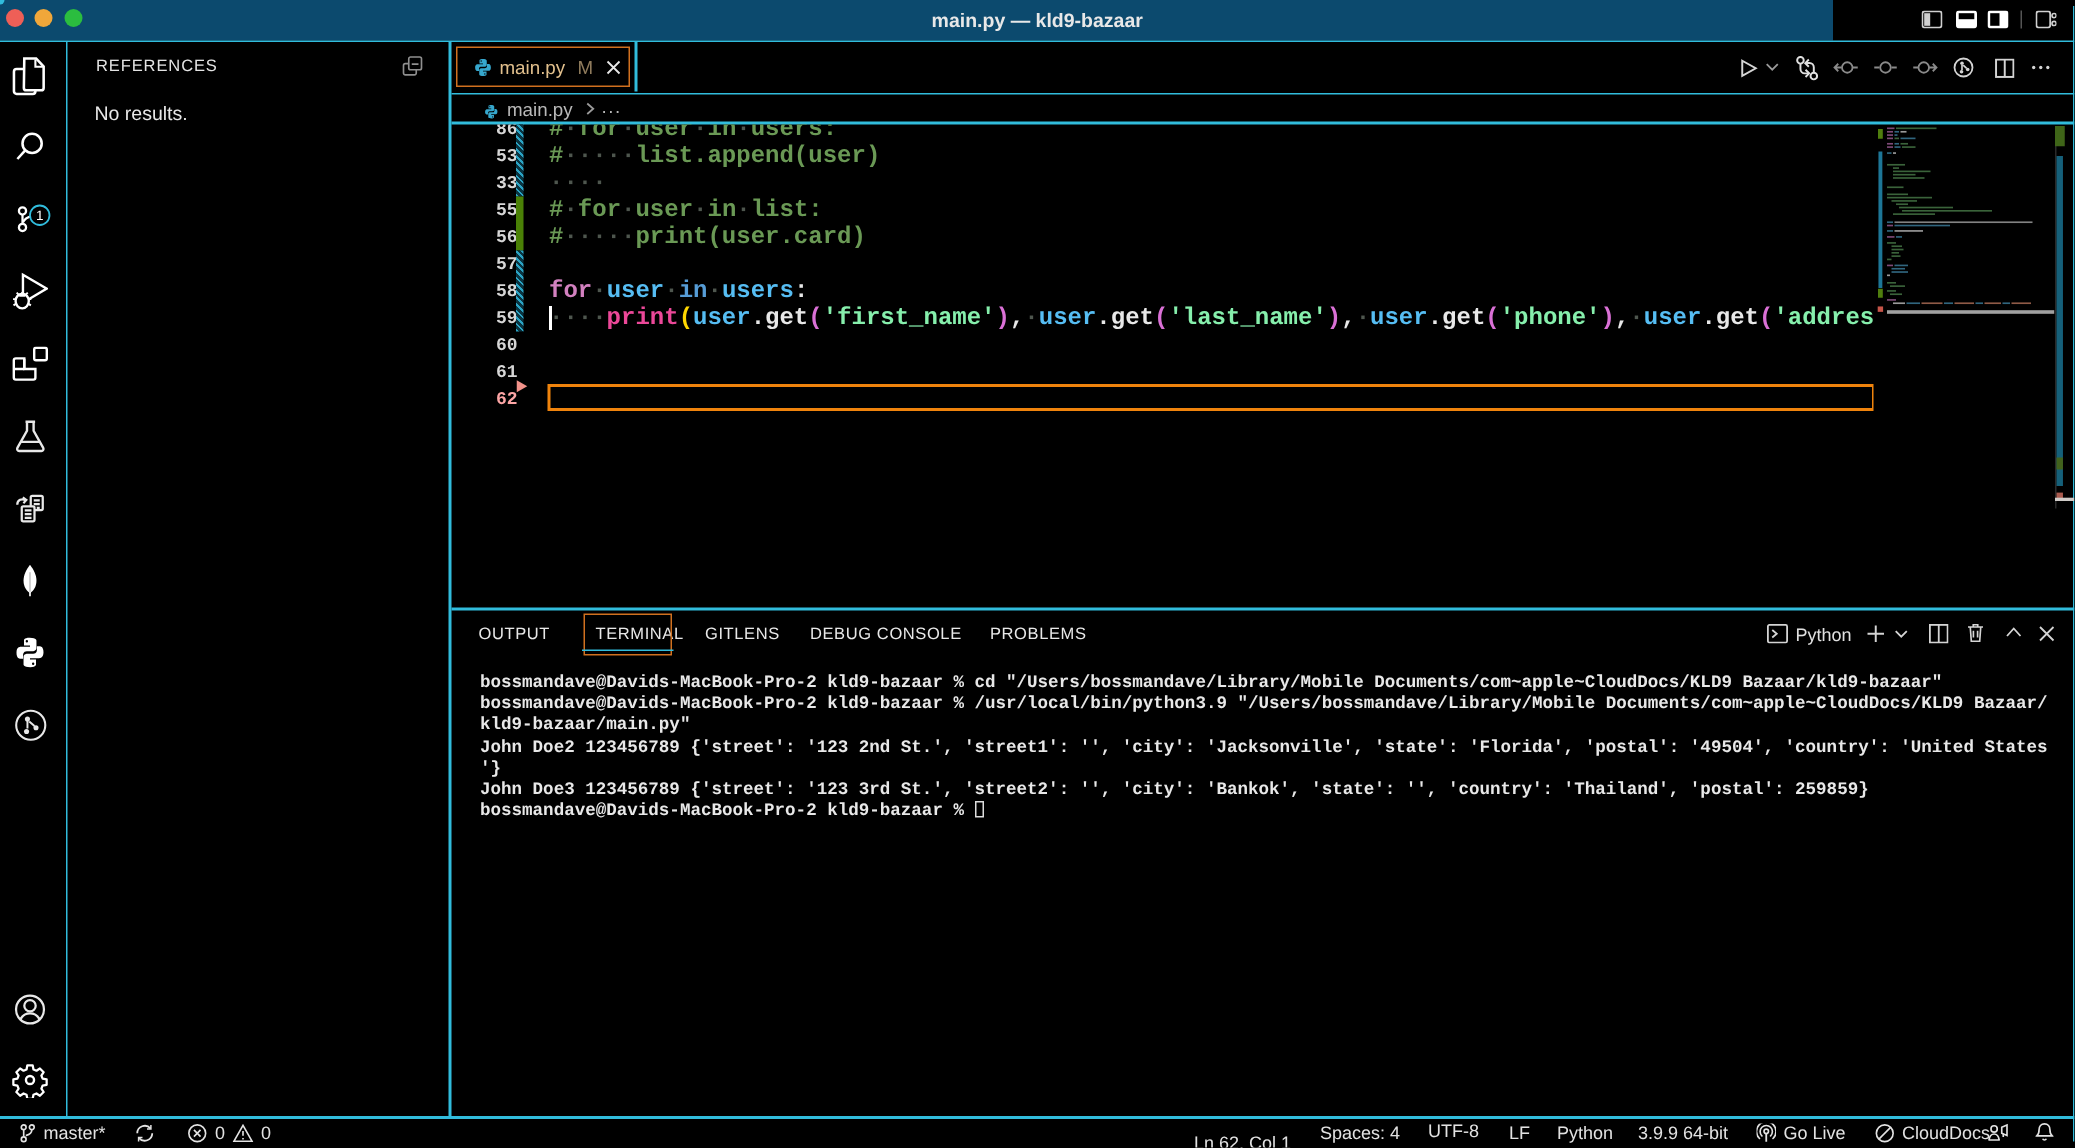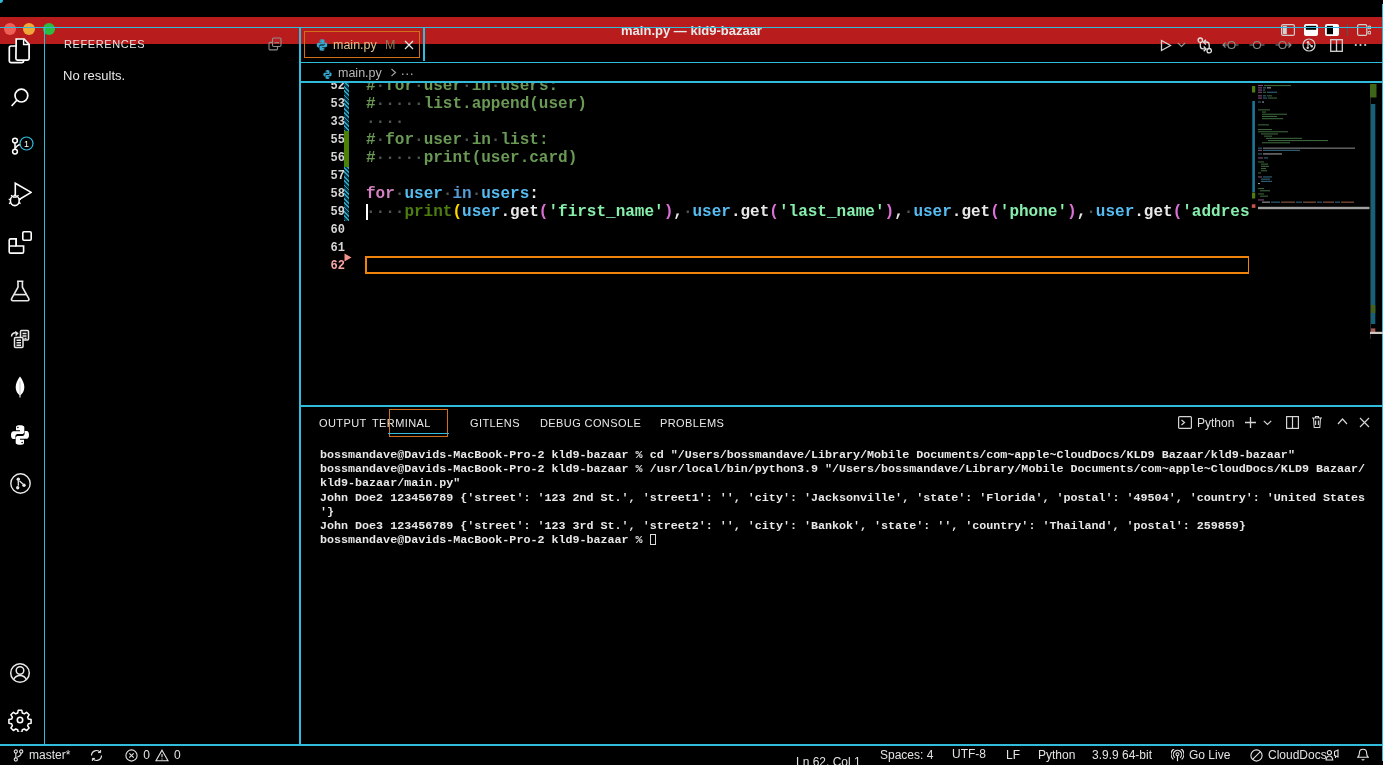--- a/index.html
+++ b/index.html
@@ -2,28 +2,28 @@
 <html><head><meta charset="utf-8"><style>
 *{margin:0;padding:0;box-sizing:border-box}
 html,body{width:1383px;height:765px;background:#000;overflow:hidden}
 body{position:relative;font-family:"Liberation Sans",sans-serif;color:#ddd}
 .a{position:absolute}
 svg{display:block}
 .mono{font-family:"Liberation Mono",monospace;white-space:pre}
 .cl{font-family:"Liberation Mono",monospace;white-space:pre;font-size:16px;line-height:18px;position:absolute;left:65px;font-weight:700}
 .num{font-family:"Liberation Mono",monospace;position:absolute;width:44px;text-align:right;font-size:12px;line-height:18px;color:#d6d6d6;font-weight:700}
 .g{color:#6a9955}.w{color:#4e564e}.pk{color:#d381c0}.bl{color:#56bdf3}.kb{color:#569cd6}
-.wh{color:#e8e8e8}.fn{color:#4d7c0f}.st{color:#86efac}.b1{color:#ffd700}.b2{color:#da70d6}
+.wh{color:#e8e8e8}.fn{color:#ec4899}.st{color:#86efac}.b1{color:#ffd700}.b2{color:#da70d6}
 .tl{font-size:11.7px;line-height:14.2px;color:#e8e8e8;font-weight:700}
 .ptab{position:absolute;top:0;height:100%;display:flex;align-items:center;font-size:11px;letter-spacing:.4px;color:#e8e8e8}
 .sbi{display:flex;align-items:center;gap:5px;font-size:12px;color:#e2e2e2}
 </style></head>
 <body>
 
-<div class="a" style="left:0;top:17px;width:1383px;height:27px;background:#b91c1c">
+<div class="a" style="left:0;top:0;width:1222px;height:27px;background:#0c4a6e">
   <div class="a" style="left:3.5px;top:6px;width:12px;height:12px;border-radius:50%;background:#ee5f57"></div>
   <div class="a" style="left:23px;top:6px;width:12px;height:12px;border-radius:50%;background:#f0a73a"></div>
   <div class="a" style="left:43px;top:6px;width:12px;height:12px;border-radius:50%;background:#2bbd3f"></div>
   <div class="a" style="left:0;top:0;width:1383px;height:27px;text-align:center;font-size:13px;line-height:27px;color:#e8e8e8;font-weight:700">main.py — kld9-bazaar</div>
 
   <svg class="a" style="left:1281px;top:7px" width="14" height="12" viewBox="0 0 14 12">
       <rect x=".6" y=".6" width="12.8" height="10.8" rx="1.5" fill="none" stroke="#d0d0d0" stroke-width="1.2"></rect>
       <rect x="1.8" y="1.8" width="4" height="8.4" fill="#d0d0d0"></rect>
     </svg>
   <svg class="a" style="left:1304px;top:7px" width="14" height="12" viewBox="0 0 14 12">
@@ -204,21 +204,21 @@
       <path fill="#36a7cd" d="M12.2 21.8c4.1 0 3.8-1.8 3.8-1.8v-3.3h-4v-.9h6.1s2.9.3 2.9-3.9c0-4.2-2.5-4-2.5-4h-1.9v2.5s.1 2.5-2.5 2.5h-4S7.7 12.9 7.7 15.2v4.6s-.3 2 4.5 2zm1.9-1.5a.8.8 0 1 1 0-1.6.8.8 0 0 1 0 1.6z"></path>
     </svg>
   <div class="a" style="left:338px;top:65.5px;font-size:12.5px;color:#b8b8b8">main.py</div>
   <svg class="a" style="left:390px;top:68px" width="7" height="9" viewBox="0 0 7 9" fill="none" stroke="#9a9a9a" stroke-width="1.2">
       <path d="M1.5 1l4 3.5-4 3.5"></path>
     </svg>
   <div class="a" style="left:401px;top:63.5px;font-size:12.5px;color:#b8b8b8;letter-spacing:1px">...</div>
 </div>
 
 <div id="editor" class="a" style="left:301px;top:82.5px;width:948px;height:322px;overflow:hidden">
-  <div class="num" style="top:-6px">52</div>
+  <div class="num" style="top:-6px">86</div>
     <div class="num" style="top:12px">53</div>
     <div class="num" style="top:30px">33</div>
     <div class="num" style="top:48px">55</div>
     <div class="num" style="top:66px">56</div>
     <div class="num" style="top:84px">57</div>
     <div class="num" style="top:102px">58</div>
     <div class="num" style="top:120px">59</div>
     <div class="num" style="top:138px">60</div>
     <div class="num" style="top:156px">61</div>
     <div class="num" style="top:174px;color:#fca5a5">62</div>
@@ -319,21 +319,21 @@
   <rect x="128" y="223" width="4.3" height="8" fill="#42621c"></rect>
   <rect x="128" y="246.4" width="4.3" height="3.6" fill="#a85a4e"></rect>
   <rect x="127" y="249.8" width="13" height="2.2" fill="#cfcbc8"></rect>
   </svg>
   </div>
 
 <div id="panel">
   <div class="a" style="left:300.5px;top:405px;width:1082.5px;height:1.5px;background:#31bcdc"></div>
   <div class="a" style="left:301px;top:406px;width:1286px;height:34px">
     <div class="ptab" style="left:18px">OUTPUT</div>
-    <div class="ptab" style="left:71px">TERMINAL</div>
+    <div class="ptab" style="left:96px">TERMINAL</div>
     <div class="ptab" style="left:169px">GITLENS</div>
     <div class="ptab" style="left:239px">DEBUG CONSOLE</div>
     <div class="ptab" style="left:359px">PROBLEMS</div>
     <div class="a" style="left:87.5px;top:2.5px;width:59px;height:28px;border:1.5px solid #d0701f"></div>
     <div class="a" style="left:86.5px;top:26.5px;width:61px;height:1.5px;background:#31bcdc"></div>
   </div>
 
   <svg class="a" style="left:1178px;top:416px" width="14" height="13" viewBox="0 0 14 13" fill="none" stroke="#d4d4d4" stroke-width="1.2">
       <rect x=".6" y=".6" width="12.8" height="11.8" rx="1"></rect>
       <path d="M3.5 4l3 2.5-3 2.5"></path>

